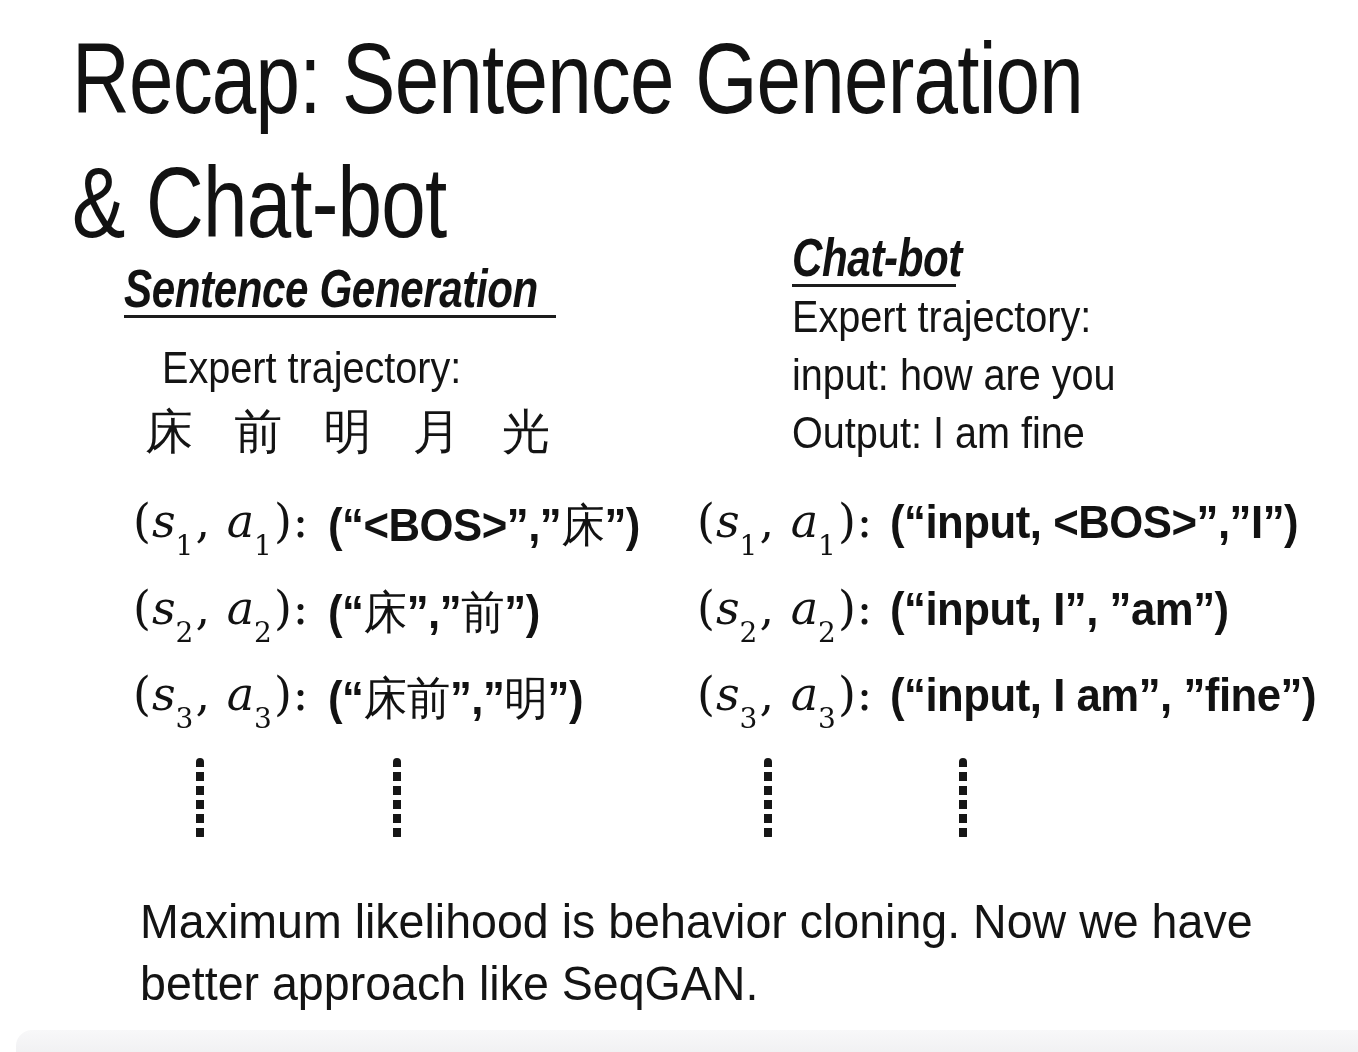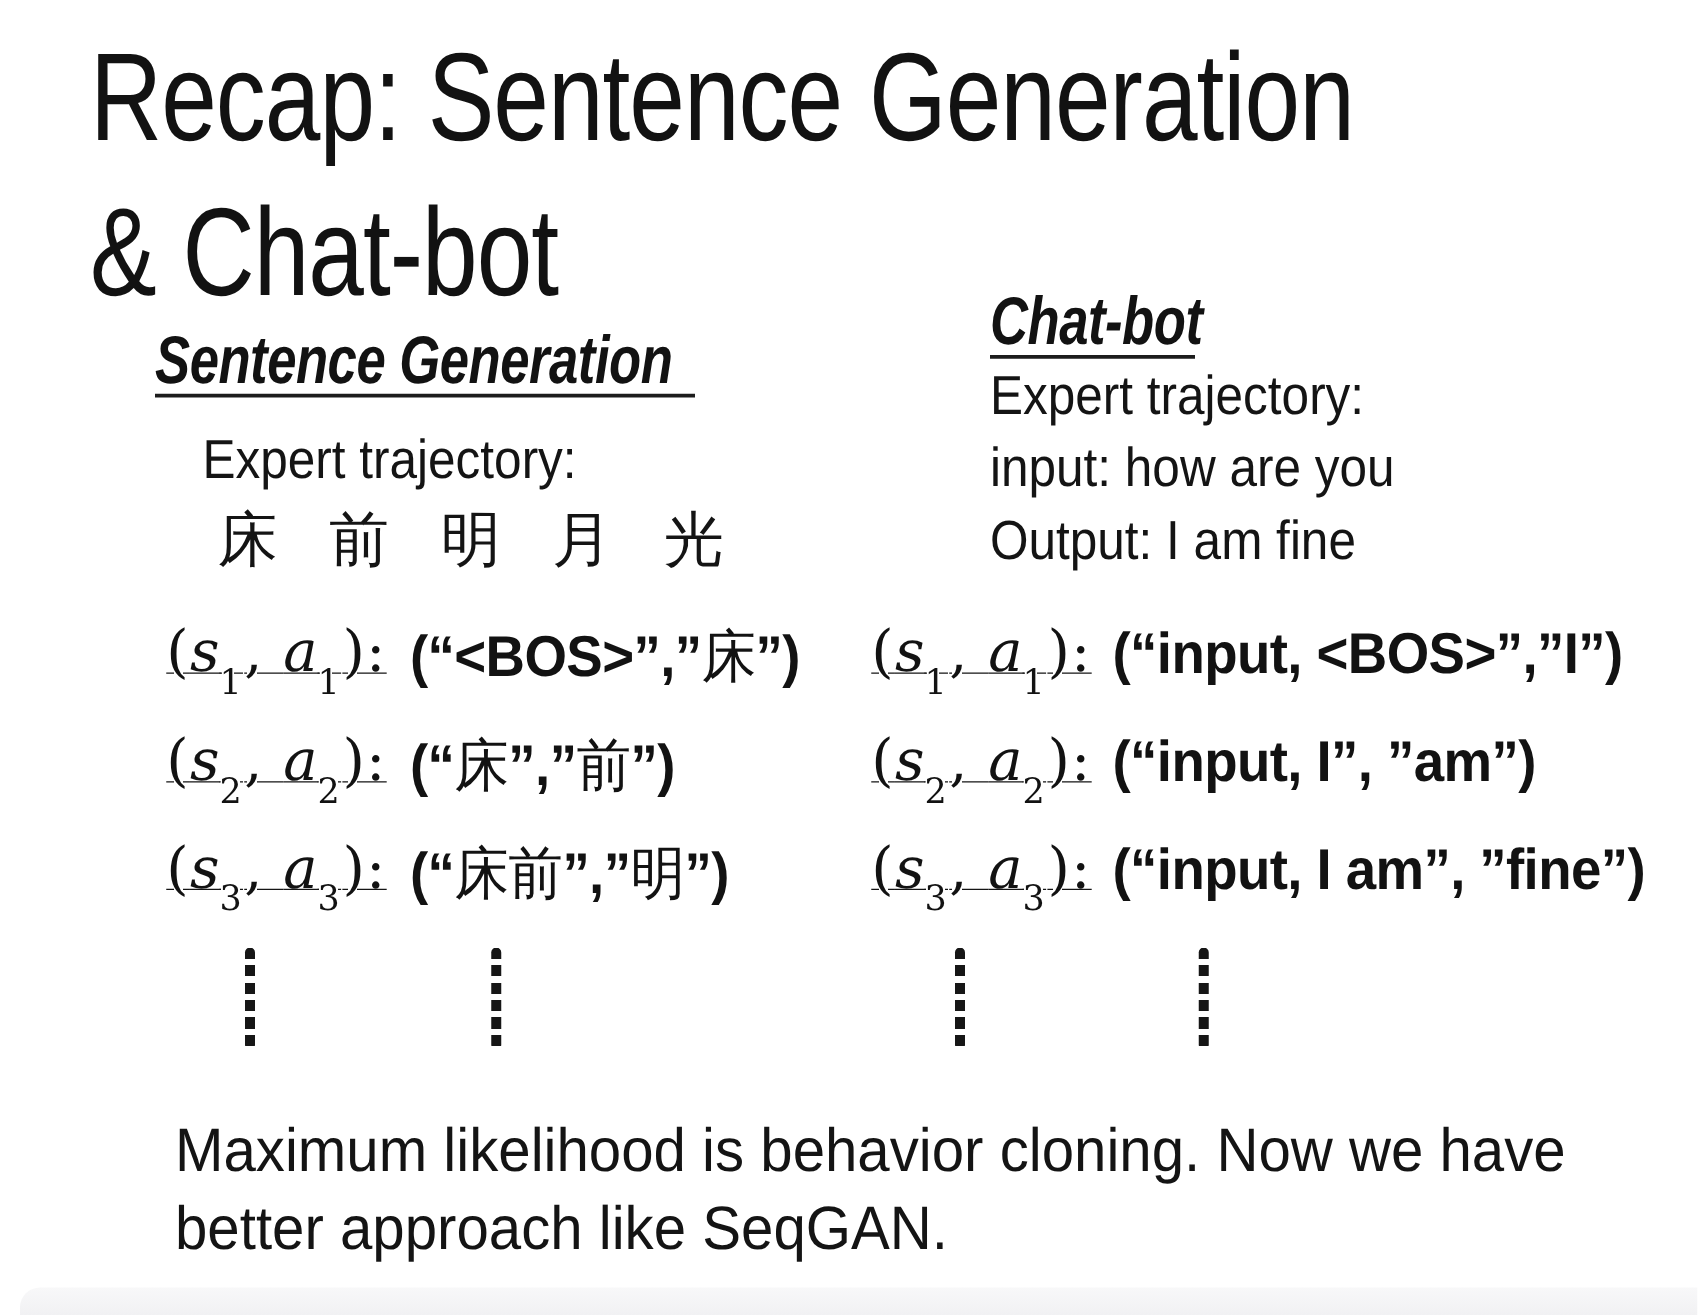--- a/index.html
+++ b/index.html
@@ -20,25 +20,25 @@
   
   .col-header{
     font-size:54px;font-weight:700;font-style:italic;letter-spacing:-0.5px;
     transform:scaleX(0.78);color:#121212;
   }
   .header-underline{height:3px;background:#1c1c1c;}
 
   
   .body-line{font-size:44px;transform:scaleX(0.90);color:#141414;}
   .cjk-line{
-    font-family:"DejaVu Serif",serif;font-size:48px;letter-spacing:13px;color:#141414;margin-left:29px;
+    font-family:"DejaVu Serif",serif;font-size:48px;letter-spacing:13px;color:#141414;
   }
 
   
-  .sa-row{height:66px;text-decoration:underline;}
+  .sa-row{height:66px;}
   .sa-math{
     font-family:"DejaVu Serif",serif;font-size:46px;letter-spacing:1px;color:#121212;
   }
   .sa-math .var{font-style:italic;}
   .sa-math sub{font-size:28px;line-height:0;position:relative;top:8px;left:-1px;}
   .sa-tuple{
     position:absolute;top:1px;font-weight:700;font-size:46px;letter-spacing:-0.5px;
     transform:scaleX(0.95);transform-origin:left top;color:#121212;
   }
   .cjk{font-family:"DejaVu Serif",serif;font-weight:400;}

